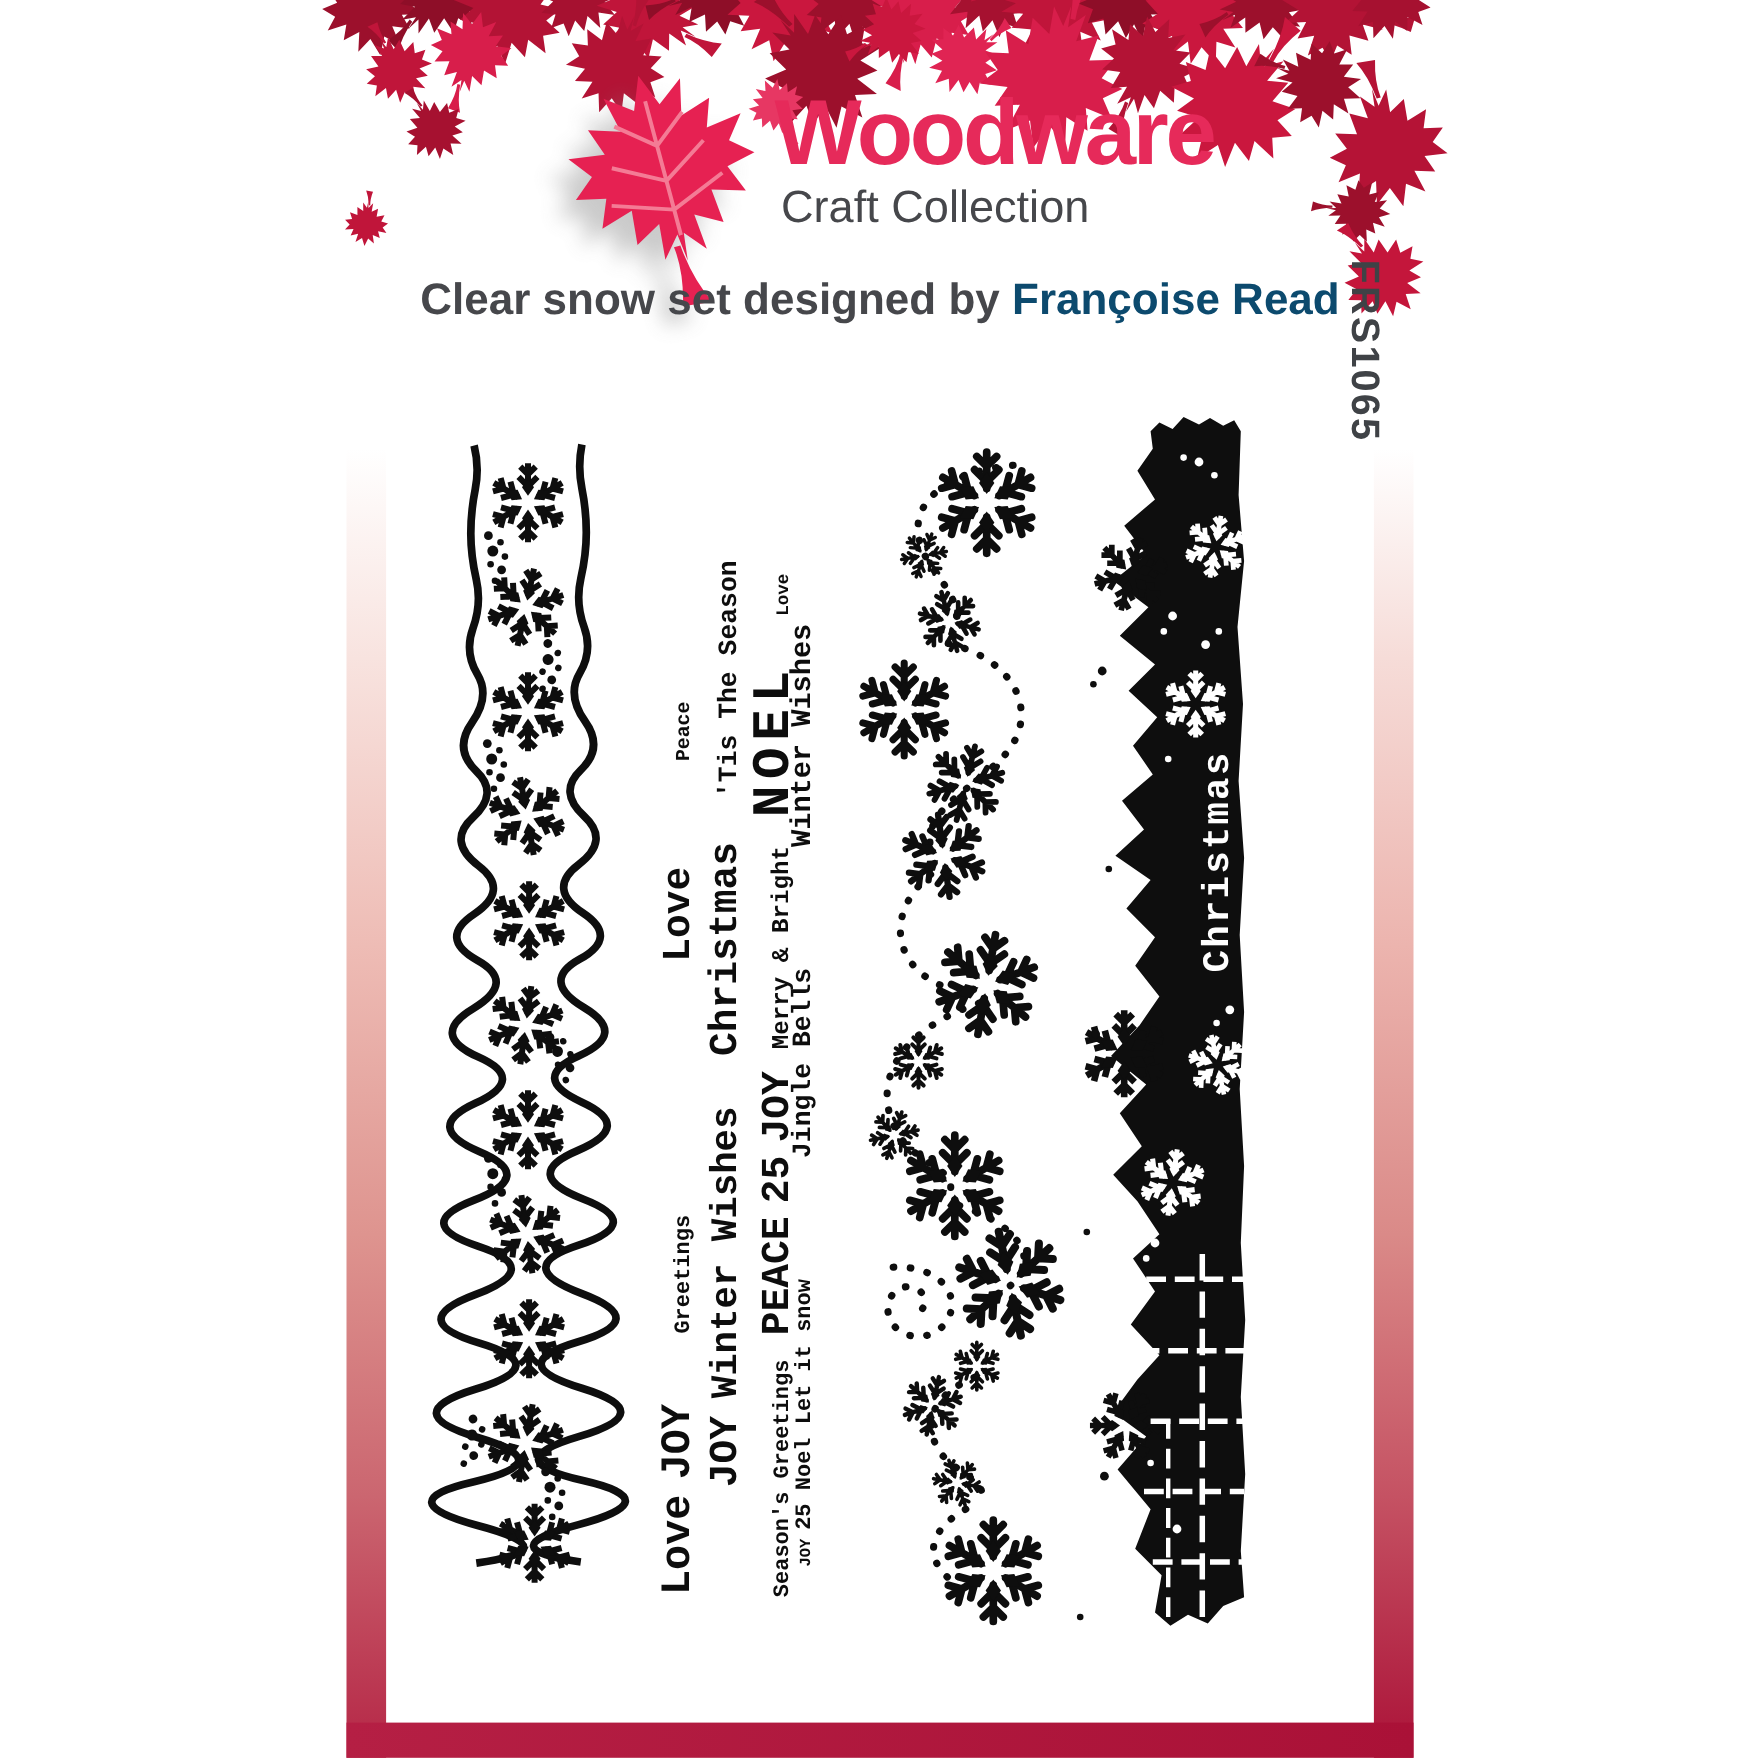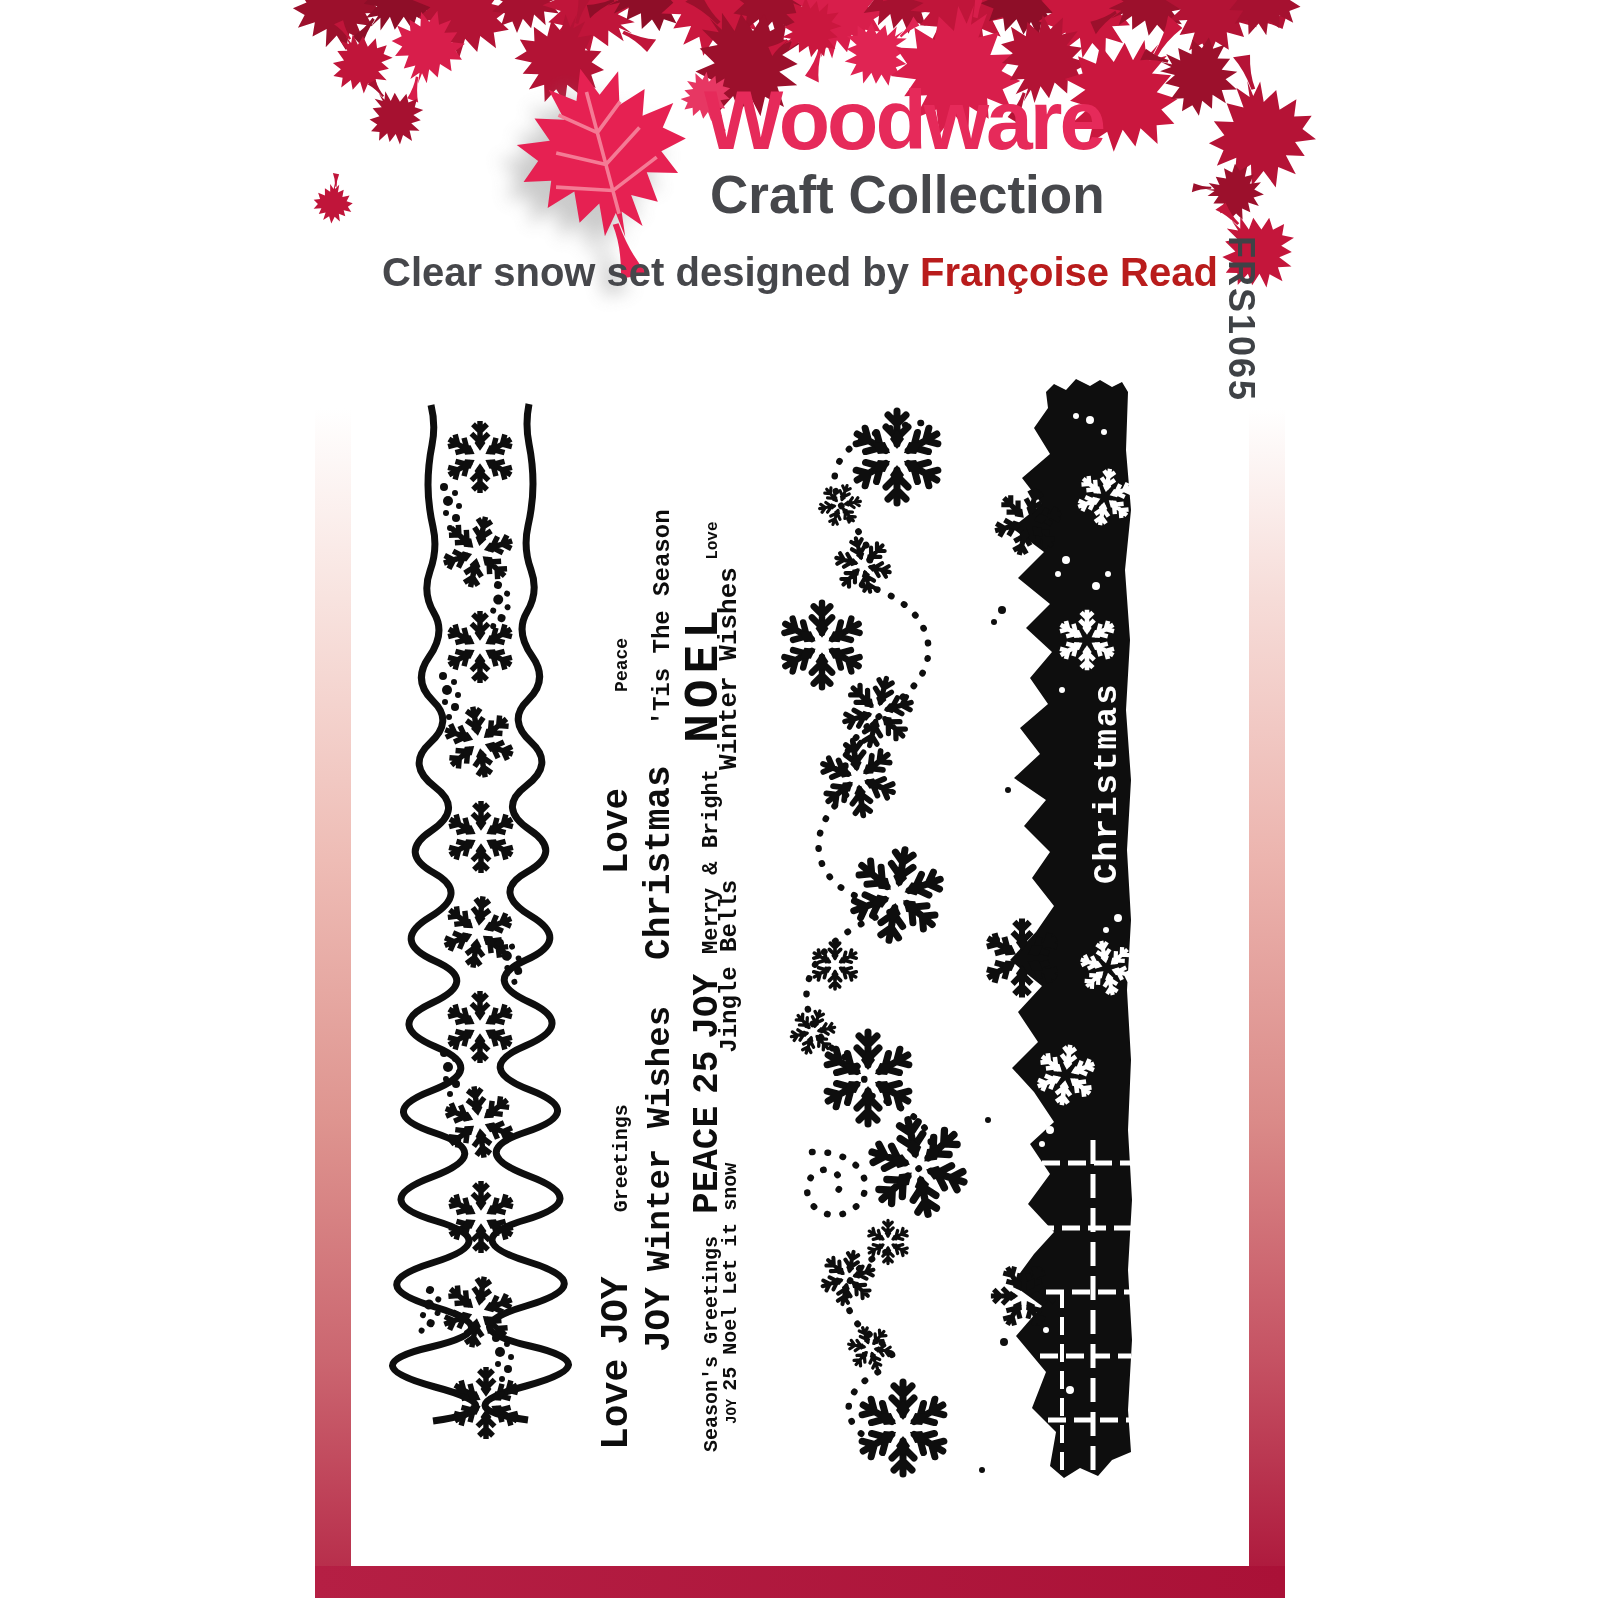--- a/index.html
+++ b/index.html
@@ -1,25 +1,25 @@
 <!DOCTYPE html>
 <html><head>
 <meta charset="utf-8">
 <style>
   html,body{margin:0;padding:0;background:#fff;}
   .page{position:relative;width:1600px;height:1600px;background:#fff;overflow:hidden;
         font-family:"Liberation Sans",sans-serif;padding-left:28px;}
   svg{position:absolute;left:0;top:0;}
   .brand-name{position:absolute;left:704px;top:78px;font-size:84px;font-weight:700;
       letter-spacing:-3px;color:#e62a5a;line-height:1;}
-  .brand-sub{position:absolute;left:710px;top:168px;font-size:53px;font-weight:700;
+  .brand-sub{position:absolute;left:710px;top:168px;font-size:41px;font-weight:400;
       letter-spacing:0px;color:#46474b;line-height:1;}
   .tagline{position:absolute;left:315px;top:250px;width:970px;text-align:center;
       font-size:40px;font-weight:700;color:#46474b;line-height:1.1;}
-  .tagline .designer{color:#b91c1c;}
+  .tagline .designer{color:#0c4a6e;}
   .product-code{position:absolute;left:1259px;top:236px;font-size:36px;font-weight:700;
       color:#3f4246;letter-spacing:2px;line-height:1;transform-origin:0 0;transform:rotate(90deg);}
   .bar{position:absolute;}
   .bar-left{left:315px;top:408px;width:36px;height:1190px;
       background:linear-gradient(to bottom,rgba(255,255,255,0) 0%,#f8e3df 16%,#eebcb5 38%,
       #de948f 60%,#cb6670 80%,#b52646 100%);}
   .bar-right{left:1249px;top:408px;width:36px;height:1190px;
       background:linear-gradient(to bottom,rgba(255,255,255,0) 0%,#f6dcd8 16%,#ecb4ae 38%,
       #da8a88 60%,#c55263 80%,#ab1238 100%);}
   .bar-bottom{left:315px;top:1566px;width:970px;height:32px;

